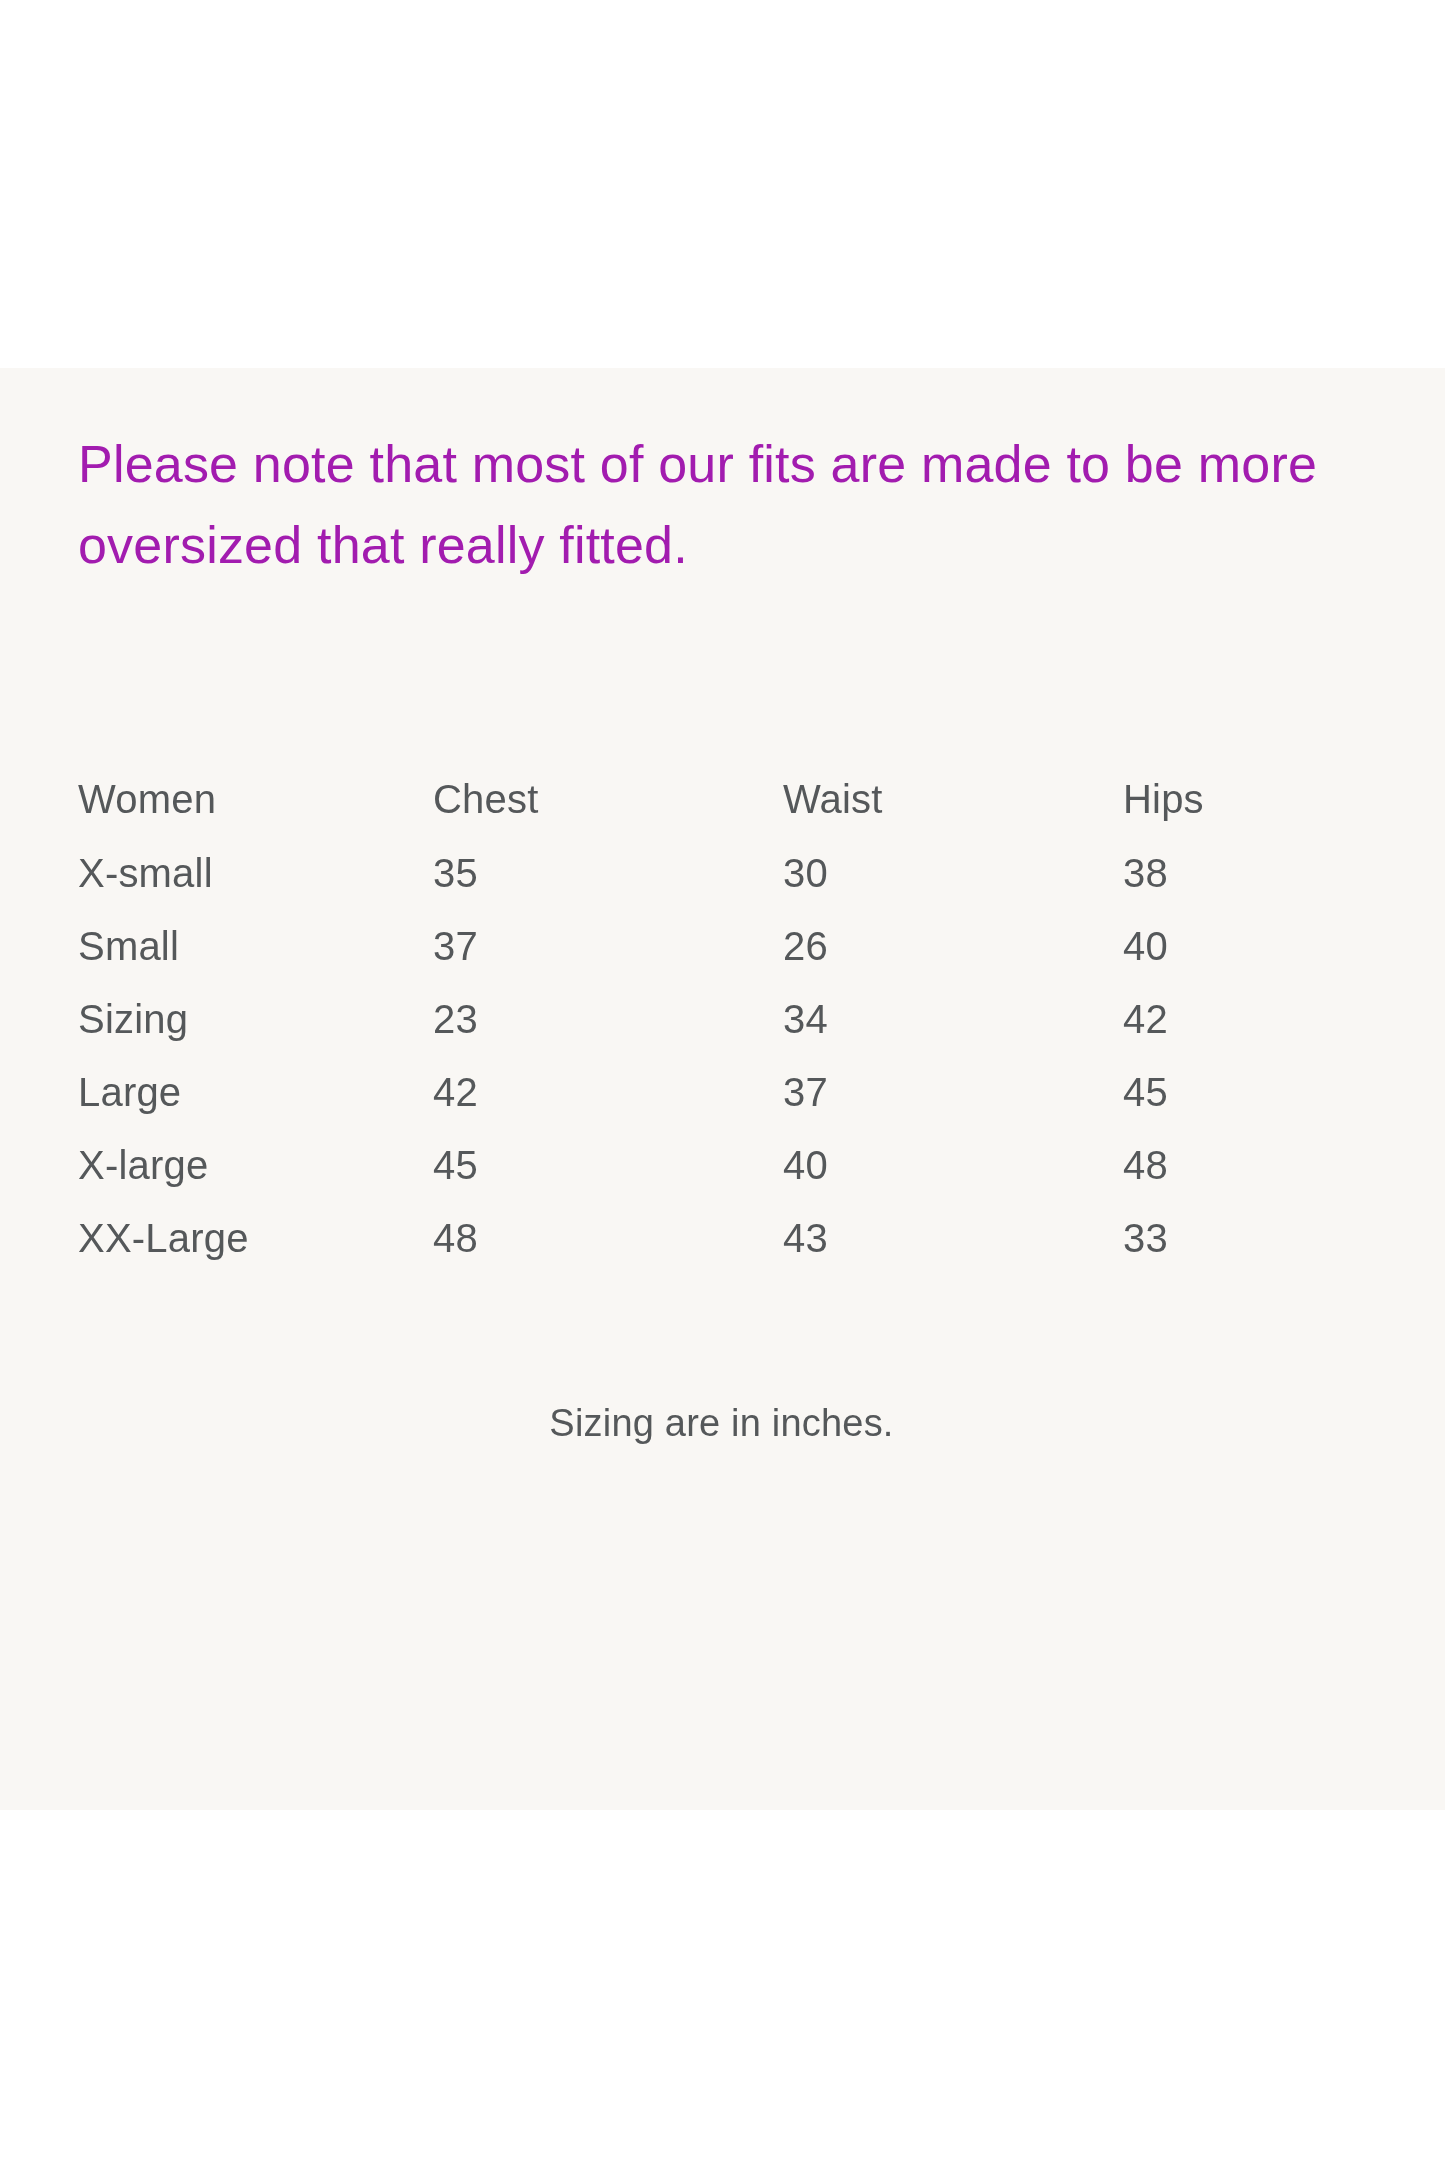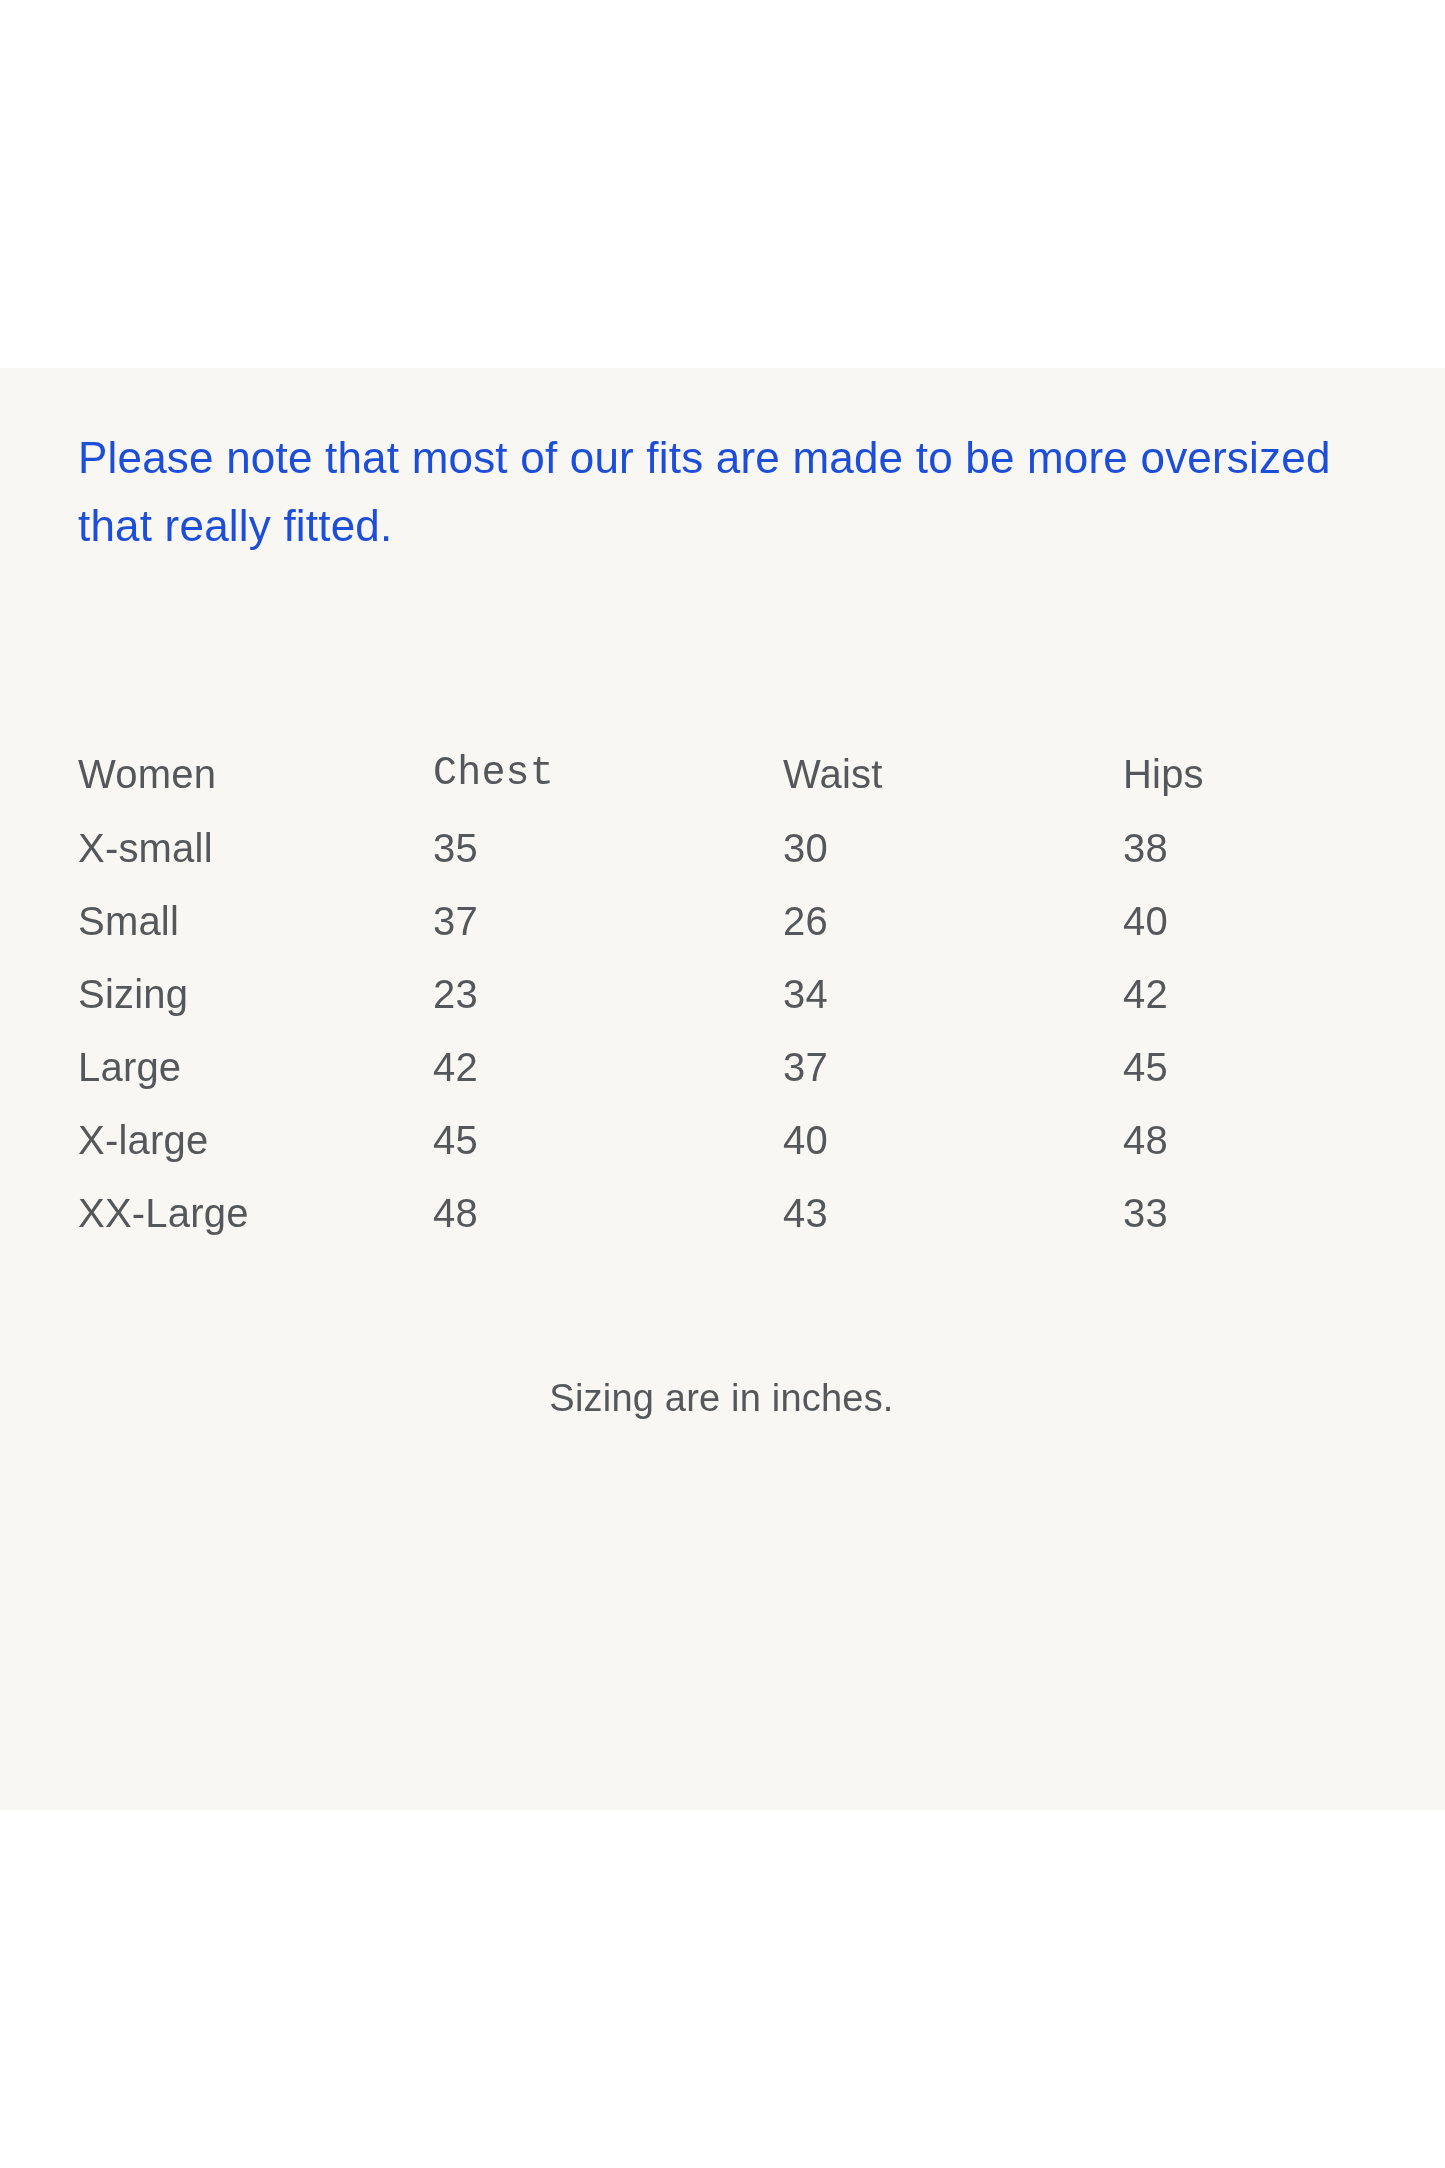--- a/index.html
+++ b/index.html
@@ -28,23 +28,23 @@
     height: 1442px;
     background: #f9f7f4;
   }
   .content {
     position: absolute;
     left: 78px;
     top: 56px;
     right: 80px;
   }
   .intro {
-    font-size: 44px;
+    font-size: 52px;
     line-height: 1.55;
-    color: #1d4ed8;
+    color: #a21caf;
     font-weight: 400;
     letter-spacing: 0.2px;
     max-width: 1290px;
   }
   .intro p {
     margin: 0;
   }
   .size-table {
     margin-top: 190px;
     width: 1180px;
@@ -57,21 +57,21 @@
     font-weight: 400;
     color: #55585a;
     padding: 0 0 25px 0;
     line-height: 1.2;
     letter-spacing: 0.2px;
   }
   .size-table th {
     padding-bottom: 26px;
   }
   .col-label { width: 355px; }
-  .col-chest { width: 350px; font-family: Liberation Mono, monospace; }
+  .col-chest { width: 350px; }
   .col-waist { width: 340px; }
   .col-hips  { width: auto; }
 
   .row-label-indent {
     padding-left: 10px;
   }
   .footnote {
     margin-top: 115px;
     font-size: 38px;
     color: #55585a;

